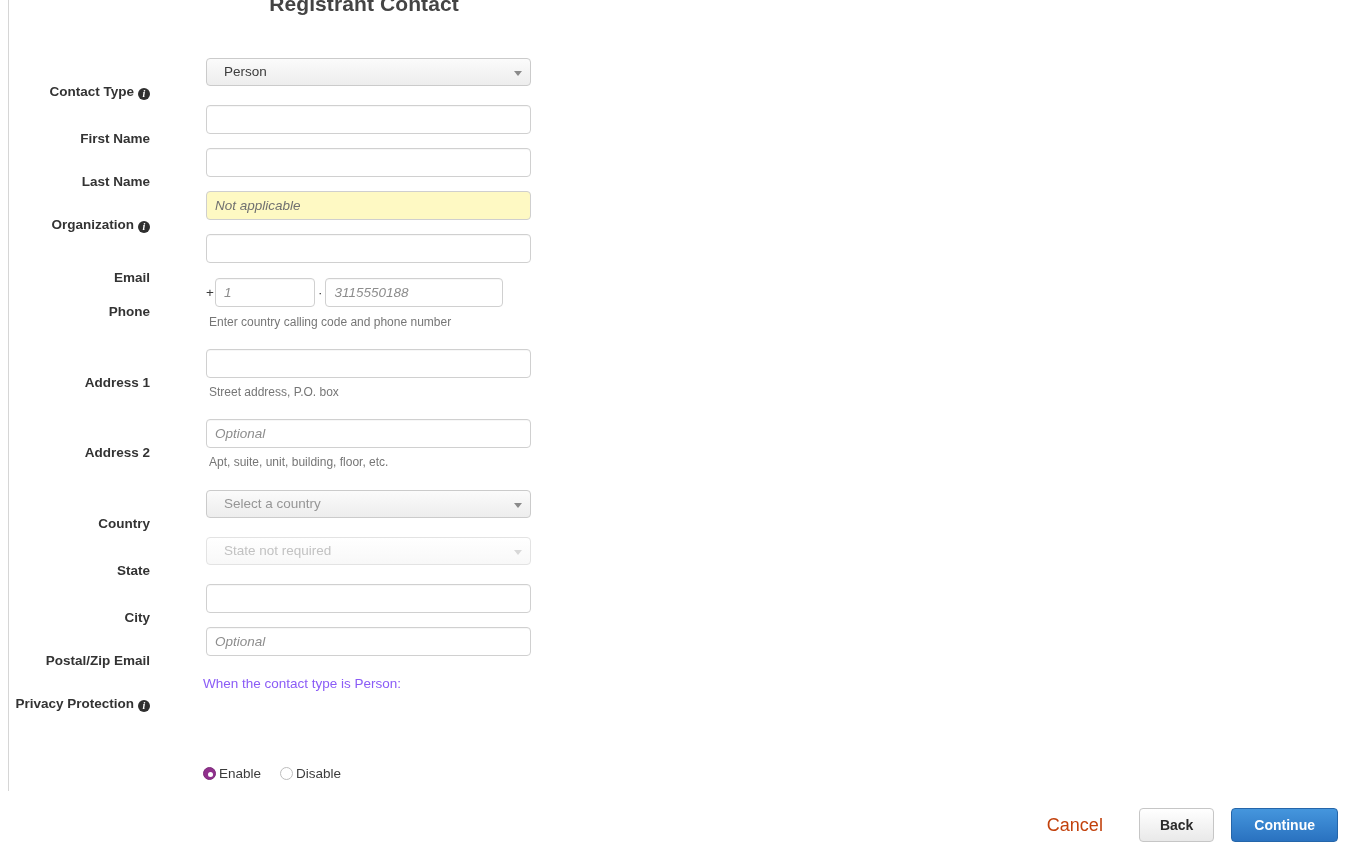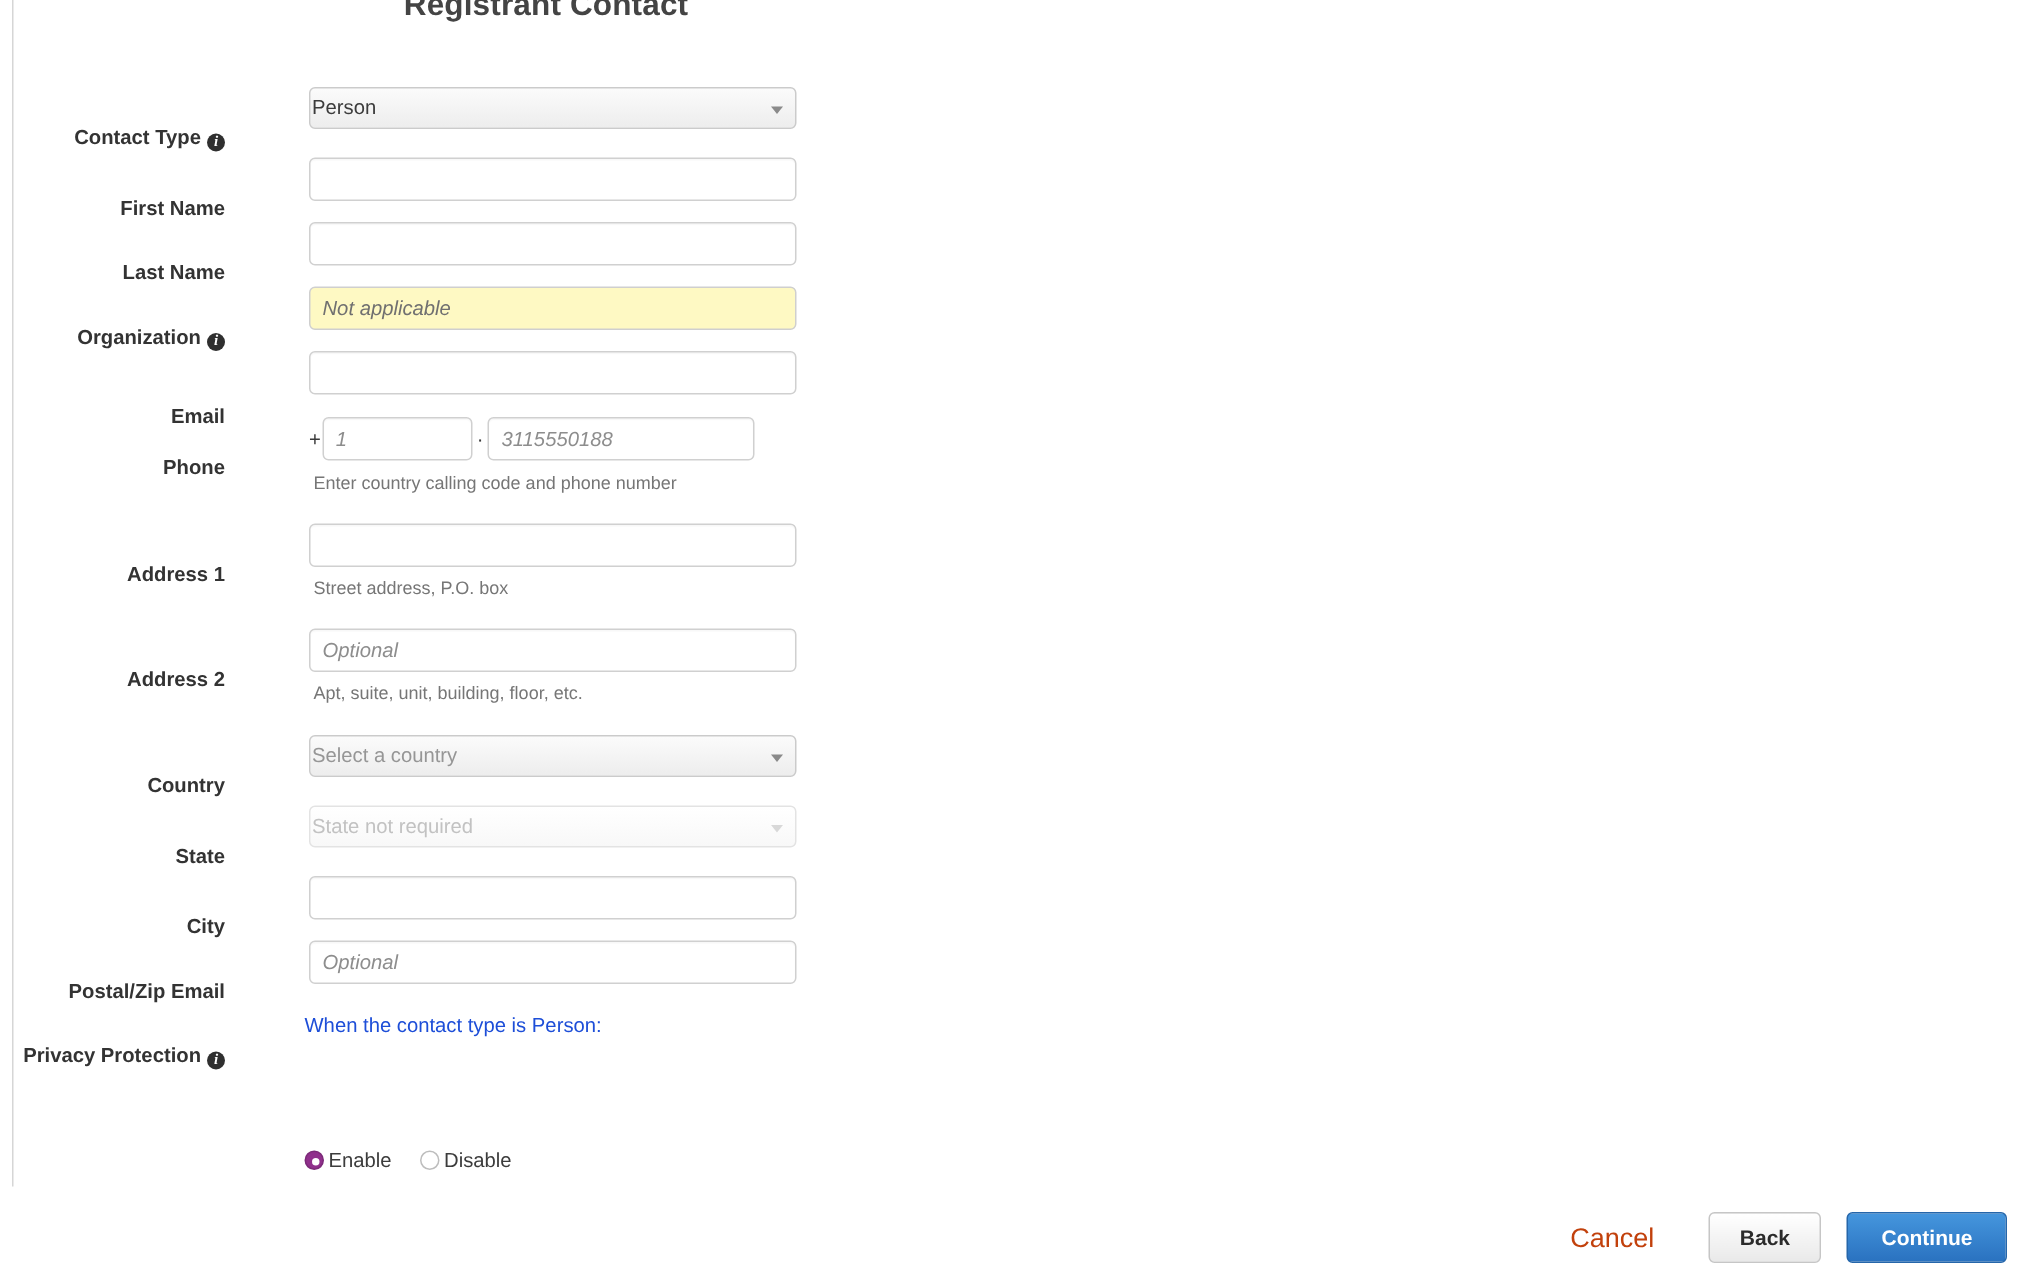--- a/index.html
+++ b/index.html
@@ -106,21 +106,21 @@
   .sel {
     position: relative;
     width: 325px;
     height: 28px;
     border: 1px solid #cbcbcb;
     border-radius: 4px;
     background: linear-gradient(to bottom, #fbfbfb 0%, #ededed 100%);
     font-size: 13.5px;
     color: #3c3c3c;
     line-height: 26px;
-    padding: 0 24px 0 1px;
+    padding: 0 24px 0 17px;
     white-space: nowrap;
     overflow: hidden;
     cursor: default;
   }
   .sel .caret {
     position: absolute;
     right: 8px; top: 12px;
     width: 0; height: 0;
     border-left: 4px solid transparent;
     border-right: 4px solid transparent;
@@ -145,21 +145,21 @@
   
   .phone-wrap { position: absolute; left: 206px; display: flex; align-items: center; }
   .phone-plus { font-size: 13.5px; color: #3a3a3a; margin-right: 1px; }
   input.cc { width: 100px; }
   .phone-dot { font-size: 13.5px; color: #3a3a3a; margin: 0 3px; }
   input.pnum { width: 178px; }
 
   
   .pp-intro {
     position: absolute; left: 203px;
-    font-size: 13.5px; color: #1d4ed8;
+    font-size: 13.5px; color: #8b5cf6;
   }
   .pp-list {
     position: absolute; left: 222px;
     width: 330px;
     margin: 0; padding: 0 0 0 18px;
     font-size: 13.5px; color: #3c3c3c;
     line-height: 21px;
     list-style: none;
   }
   .pp-list li { position: relative; }

